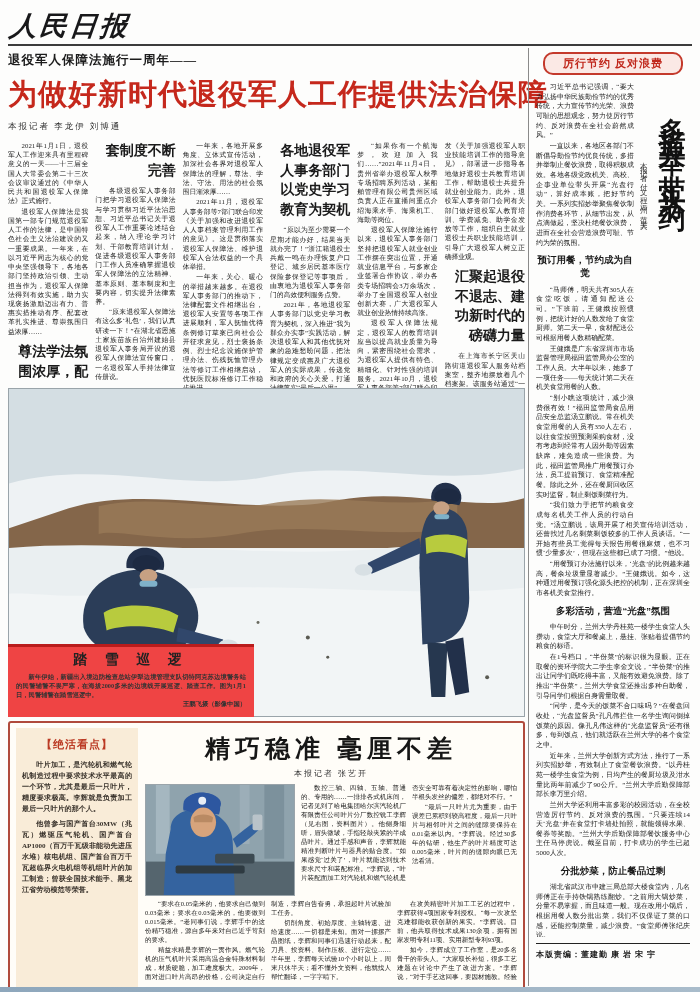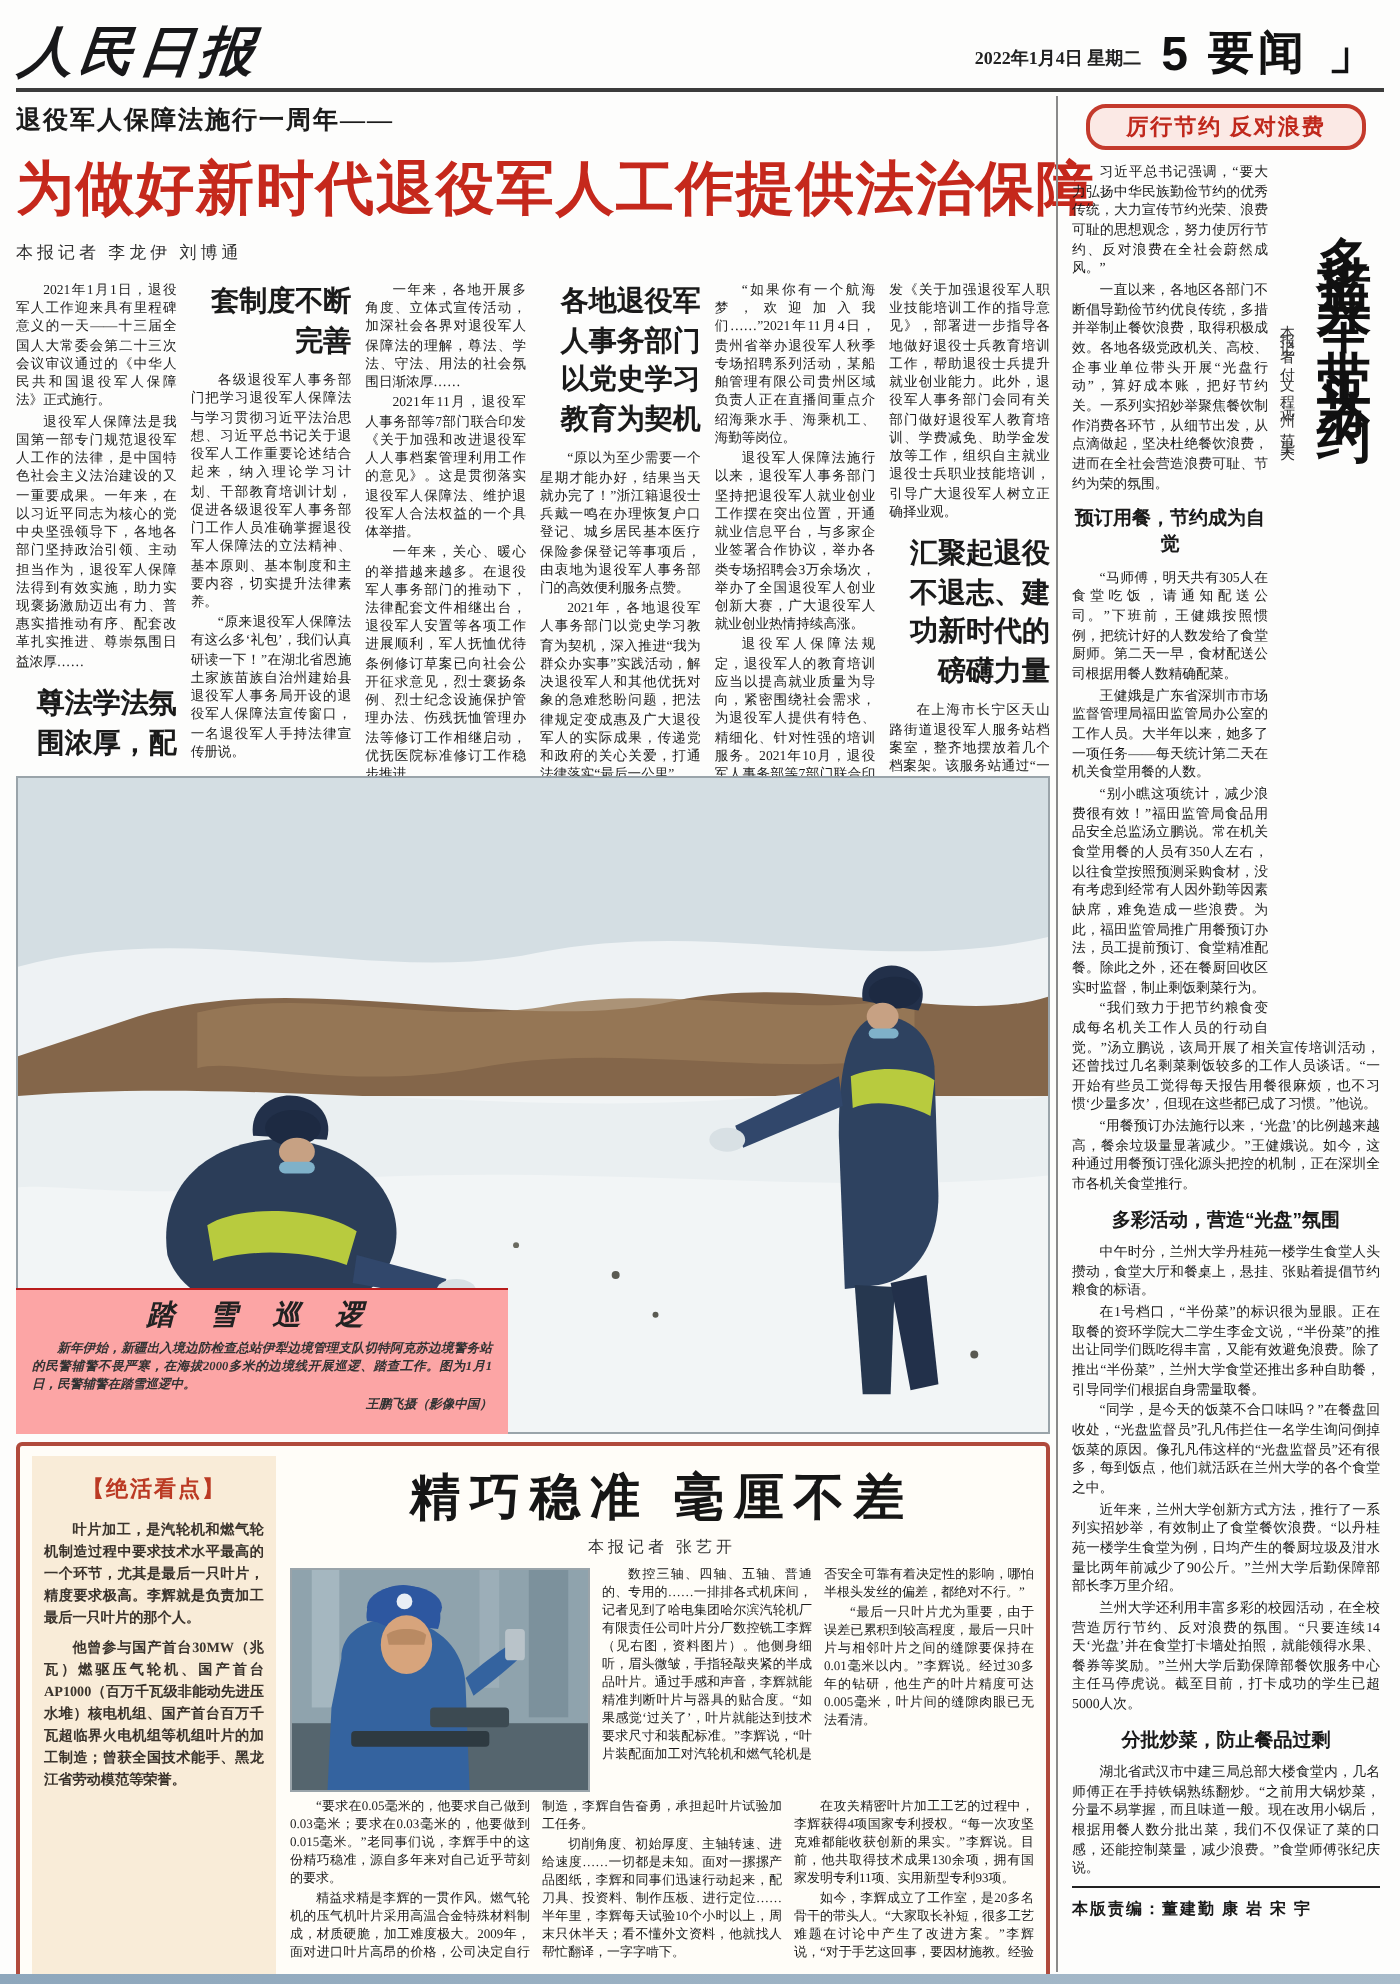--- a/index.html
+++ b/index.html
@@ -21,28 +21,28 @@
   .kicker { font-size:12.5px; font-weight:bold; color:#1c1c1c; letter-spacing:1px; }
   .main-title { margin-top:6px; text-align:center; font-family:"Liberation Sans","DejaVu Sans",sans-serif; font-size:29px; font-weight:bold; letter-spacing:1px; color:#c5281c; white-space:nowrap; }
   .main-byline { margin-top:6px; text-align:left; font-size:8.5px; color:#333; letter-spacing:2px; }
   .main-body { margin-top:8px; height:252px; overflow:hidden; column-count:6; column-gap:7px; column-fill:auto; font-size:6.8px; line-height:1.36; text-align:justify; }
   .main-body p.para { text-indent:2em; margin-bottom:1px; }
   .main-body p.subhead { font-family:"Liberation Sans","DejaVu Sans",sans-serif; font-weight:bold; font-size:14px; text-align:right; margin:6px 0; line-height:1.4; text-indent:0; }
 
   
   .photo-wrap { position:absolute; left:8px; top:388px; width:517px; height:329px; border:1px solid #9aa4aa; overflow:hidden; }
   .photo-wrap svg { display:block; width:100%; height:100%; }
-  .caption-box { position:absolute; left:8px; top:644px; width:246px; height:73px; background:#fca5a5; padding:4px 8px 2px 8px; border-top:1px solid #b91c1c;font-style:italic; }
+  .caption-box { position:absolute; left:8px; top:644px; width:246px; height:73px; background:#ef4444; padding:4px 8px 2px 8px; border-top:3px solid #b91c1c; }
   .caption-title { text-align:center; font-size:14px; font-weight:bold; letter-spacing:7px; color:#222; margin-bottom:3px; }
   .caption-text { font-size:6.3px; line-height:1.45; text-align:justify; font-weight:bold; color:#333; text-indent:2em; }
   .caption-credit { font-size:6.3px; font-weight:bold; color:#333; text-align:right; margin-top:1px; }
 
   
   .sidebar { position:absolute; left:528px; top:48px; width:164px; height:938px; border-left:1px solid #8a8a8a; padding:4px 2px 0 7px; }
-  .badge { width:140px; margin:0 auto; border:2px solid #c43a2c; border-radius:10px; background:#fbe9e5; color:#c0281c; font-family:Liberation Serif, serif; font-weight:bold; font-size:11px; letter-spacing:1px; text-align:center; padding:2px 0; }
+  .badge { width:140px; margin:0 auto; border:2px solid #c43a2c; border-radius:10px; background:#fbe9e5; color:#c0281c; font-family:Liberation Sans, sans-serif; font-weight:bold; font-size:11px; letter-spacing:1px; text-align:center; padding:2px 0; }
   .sb-body { margin-top:7px; font-size:6.9px; line-height:1.4; text-align:justify; height:855px; overflow:hidden; }
   .v-block { float:right; width:56px; height:428px; display:flex; flex-direction:row-reverse; justify-content:flex-start; align-items:flex-start; padding:14px 0 0 4px; }
   .v-title { writing-mode:vertical-rl; font-family:"Liberation Sans","DejaVu Sans",sans-serif; font-size:27px; font-weight:bold; letter-spacing:10px; color:#111; }
   .v-byline { writing-mode:vertical-rl; font-size:7.5px; color:#333; letter-spacing:4px; margin-top:60px; margin-right:4px; }
   .sb-body p.para { text-indent:2em; margin-bottom:1px; }
   .sb-body p.subhead { font-family:"Liberation Sans","DejaVu Sans",sans-serif; font-weight:bold; font-size:9.5px; text-align:center; margin:6px 0 5px 0; text-indent:0; }
   .sb-footer { border-top:1.5px solid #222; margin-top:6px; padding-top:5px; font-size:8px; font-weight:bold; letter-spacing:1px; }
 
   
   .feature-box { position:absolute; left:8px; top:721px; width:517px; height:327px; border:2.5px solid #b04a3c; border-radius:3px; background:#fffdf8; padding:5px 6px; display:flex; gap:7px; }
@@ -65,26 +65,20 @@
 
   .bottom-strip { position:absolute; left:0; bottom:0; width:700px; height:5px; background:linear-gradient(90deg,#8ea7bc,#a9bccb); }
 </style>
 </head>
 <body>
 
 <div id="page">
 
   <div class="header">
     <div class="masthead">人民日报</div>
-    <div class="header-right">
-      <span class="pub-date">2022年1月4日 星期二</span>
-      <span class="page-no">5</span>
-      <span class="section-name">要闻</span>
-      <span class="corner-mark">」</span>
-    </div>
   </div>
 
   <div class="main-article">
     <div class="kicker">退役军人保障法施行一周年——</div>
     <div class="main-title">为做好新时代退役军人工作提供法治保障</div>
     <div class="main-byline">本报记者 李龙伊 刘博通</div>
     <div class="main-body">
         <p class="para">2021年1月1日，退役军人工作迎来具有里程碑意义的一天——十三届全国人大常委会第二十三次会议审议通过的《中华人民共和国退役军人保障法》正式施行。</p>
         <p class="para">退役军人保障法是我国第一部专门规范退役军人工作的法律，是中国特色社会主义法治建设的又一重要成果。一年来，在以习近平同志为核心的党中央坚强领导下，各地各部门坚持政治引领、主动担当作为，退役军人保障法得到有效实施，助力实现褒扬激励迈出有力、普惠实措推动有序、配套改革扎实推进、尊崇氛围日益浓厚……</p>
         <p class="subhead">尊法学法氛围浓厚，配套制度不断完善</p>

